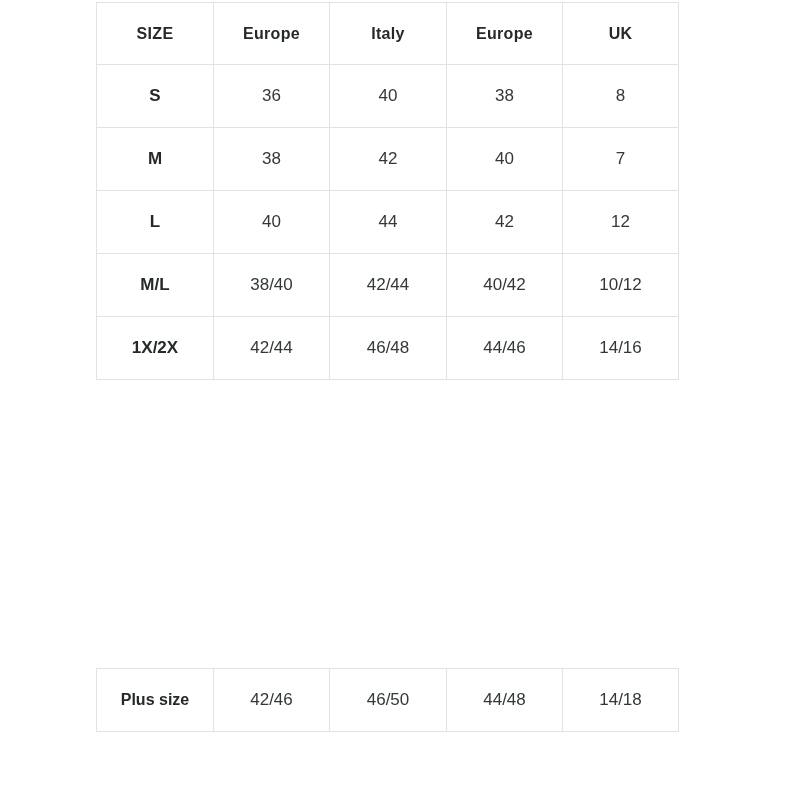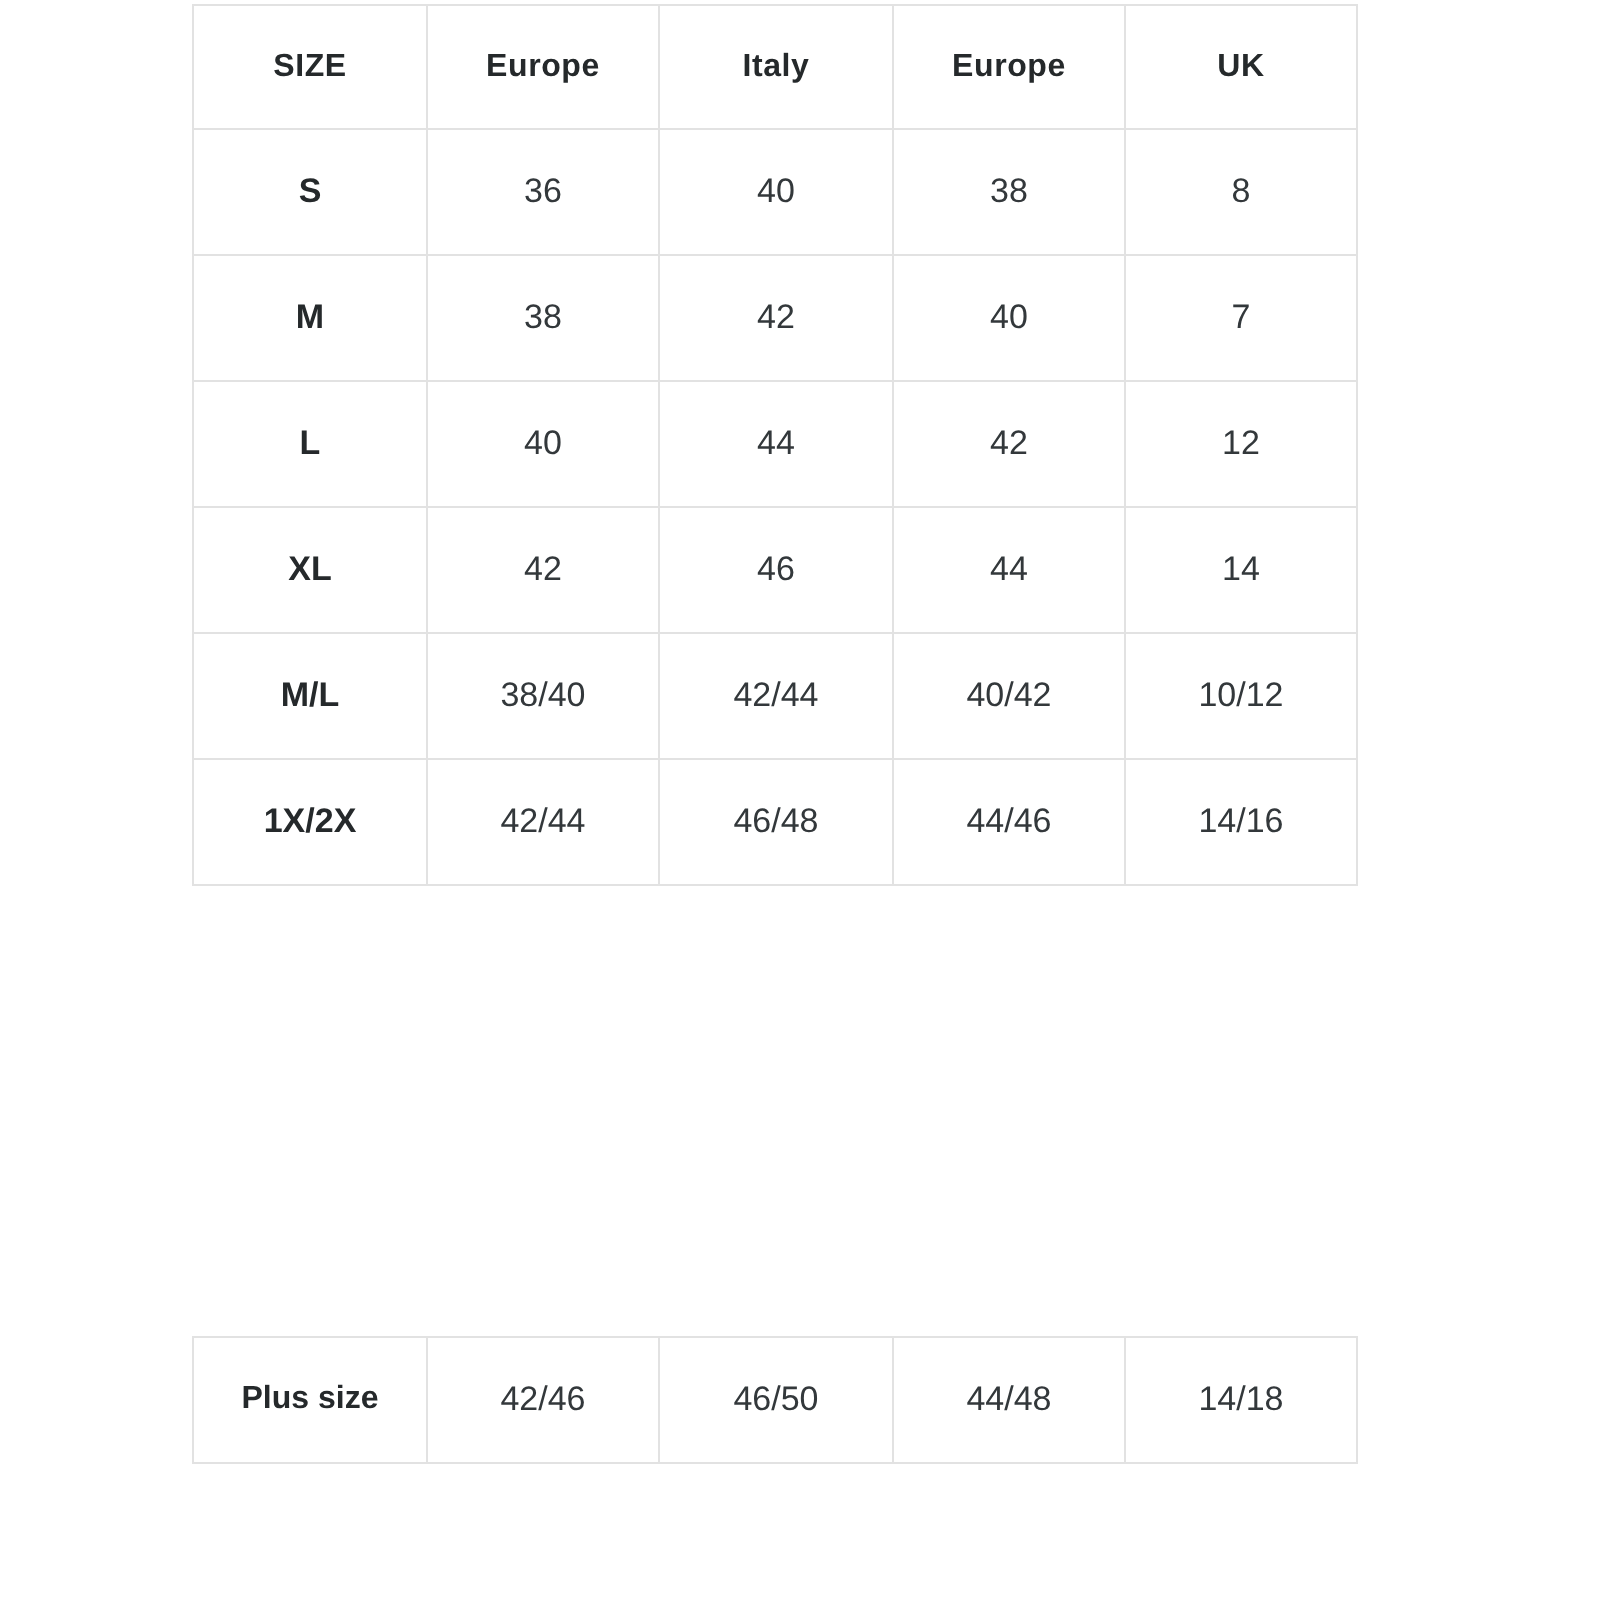--- a/index.html
+++ b/index.html
@@ -108,27 +108,20 @@
           <td>7</td>
         </tr>
         <tr>
           <td class="rowhead">L</td>
           <td>40</td>
           <td>44</td>
           <td>42</td>
           <td>12</td>
         </tr>
         <tr>
-          <td class="rowhead">XL</td>
-          <td>42</td>
-          <td>46</td>
-          <td>44</td>
-          <td>14</td>
-        </tr>
-        <tr>
           <td class="rowhead">M/L</td>
           <td>38/40</td>
           <td>42/44</td>
           <td>40/42</td>
           <td>10/12</td>
         </tr>
         <tr>
           <td class="rowhead">1X/2X</td>
           <td>42/44</td>
           <td>46/48</td>

